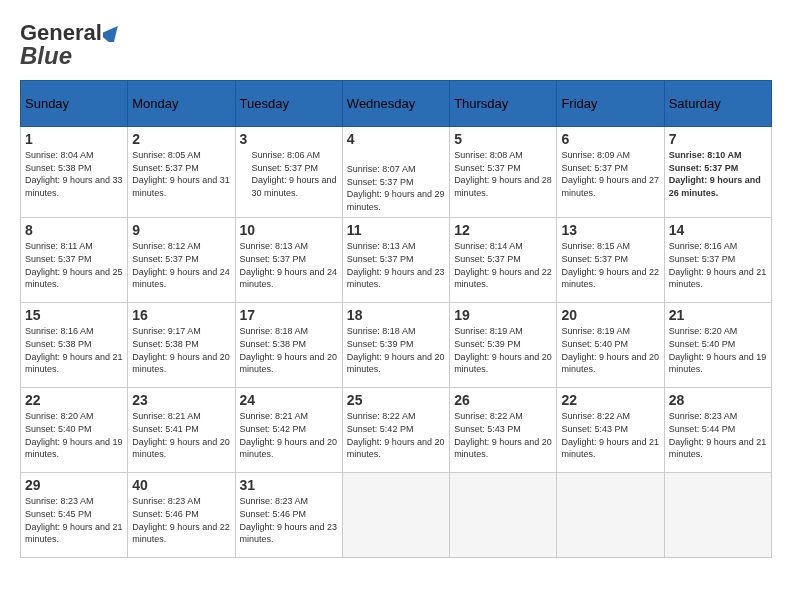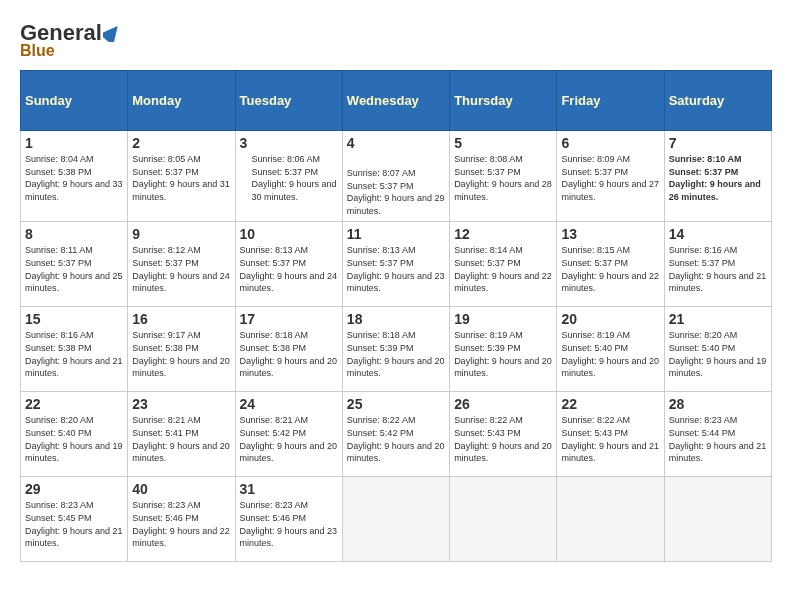--- a/index.html
+++ b/index.html
@@ -35,24 +35,24 @@
       font-size: 14px;
       color: #666;
     }
     .calendar {
       width: 100%;
       border-collapse: collapse;
       table-layout: fixed;
     }
     .calendar th {
       background: #2a6db5;
-      color: #fef9c3;
+      color: #000000;
       font-size: 13px;
-      font-weight: bold;
-      padding: 22px 4px;
+      font-weight: normal;
+      padding: 15px 4px;
       text-align: left;
       border: 1px solid #1a5a9a;
     }
     .calendar td {
       vertical-align: top;
       border: 1px solid #ccc;
       padding: 4px;
       font-size: 9.5px;
       color: #333;
       min-height: 80px;
@@ -81,21 +81,21 @@
 <body>
 
 <div class="header">
   <div class="logo">
     <div style="display:flex;align-items:center;">
       <span class="logo-general" style="font-size:22px;font-weight:bold;color:#333;">General</span>
       <svg width="18" height="18" viewBox="0 0 18 18" style="margin:0 1px;">
         <polygon points="9,0 18,18 0,18" fill="#2a6db5" transform="rotate(40,9,9)"></polygon>
       </svg>
     </div>
-    <span class="logo-blue" style="font-size:16px;font-weight:bold;color:#a16207;margin-top:-4px;">Blue</span>
+    <span class="logo-blue" style="font-size:24px;font-weight:bold;color:#404040;margin-top:-4px;font-style:italic;">Blue</span>
   </div>
   <div class="title-area">
     <div class="month-title"></div>
     <div class="location"></div>
   </div>
 </div>
 
 <table class="calendar">
   <thead>
     <tr>

